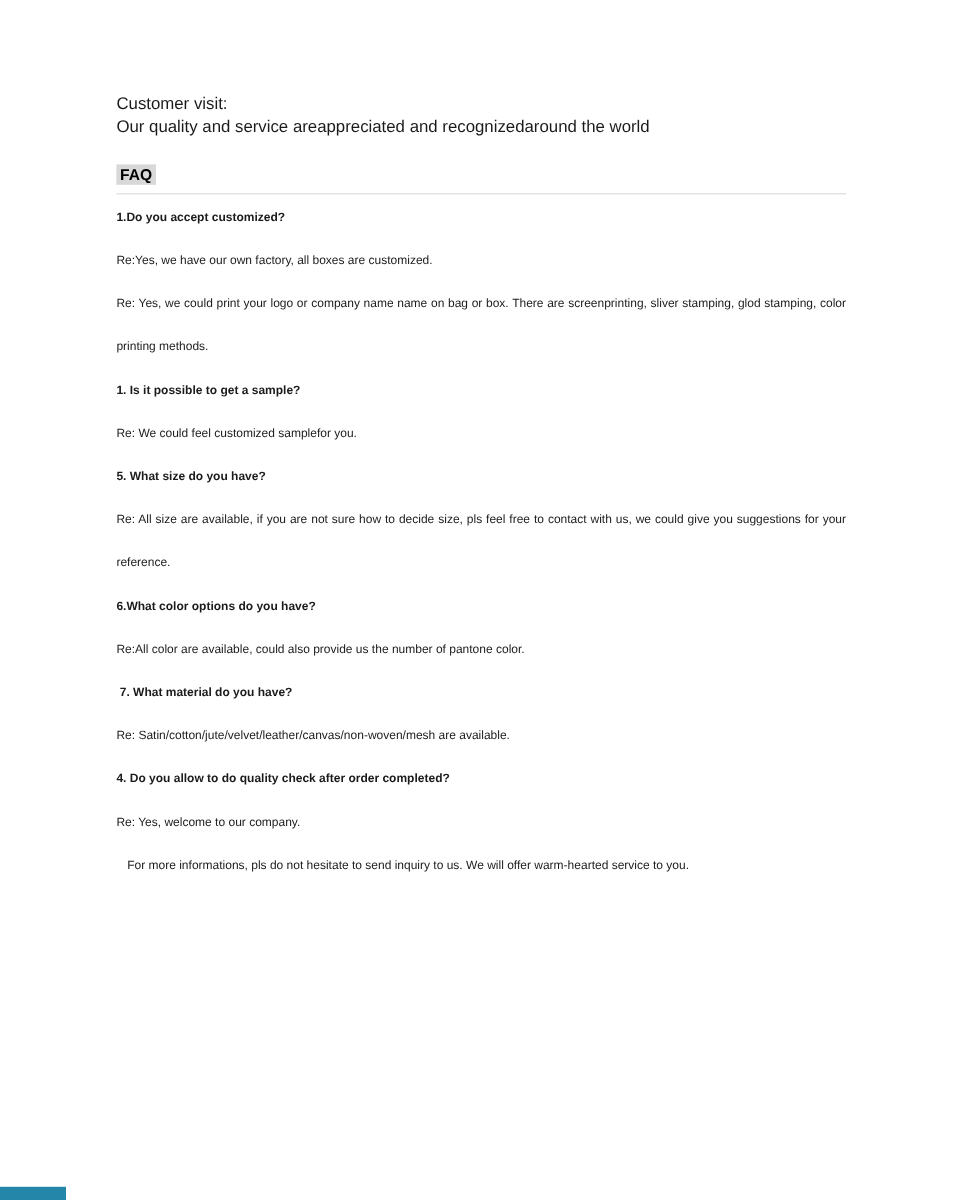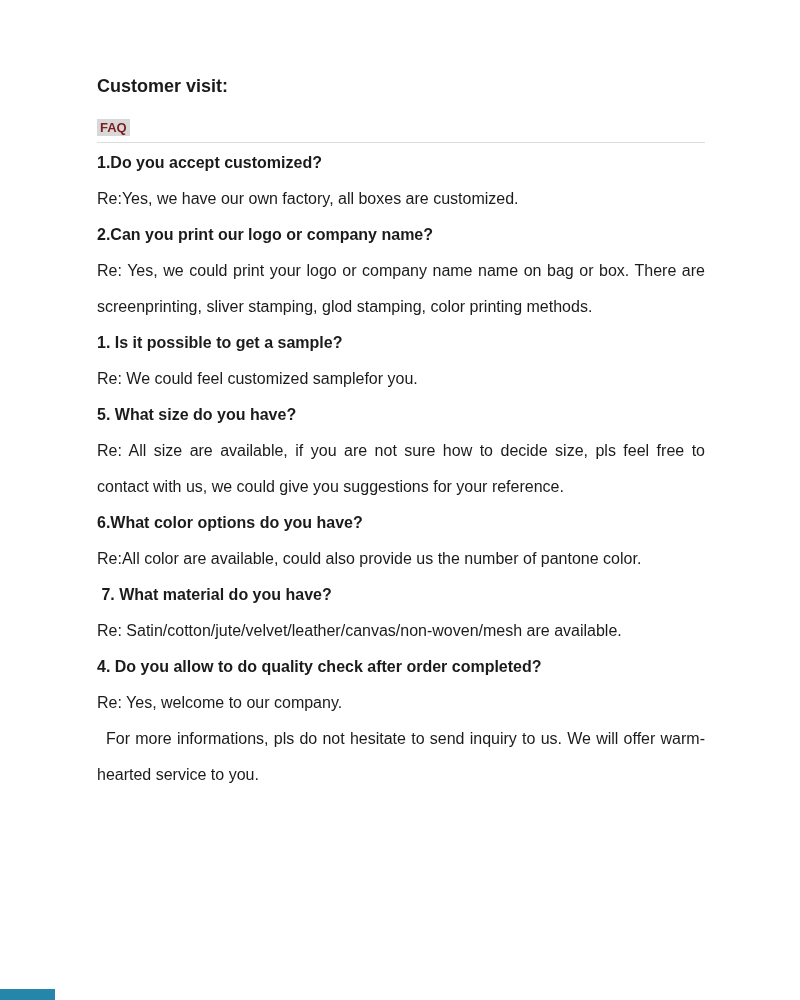--- a/index.html
+++ b/index.html
@@ -13,48 +13,48 @@
     color: #1b1b1b;
     -webkit-font-smoothing: antialiased;
   }
   .content {
     position: absolute;
     left: 97px;
     top: 77px;
     width: 608px;
   }
   .title {
-    font-size: 18px;
-    font-weight: bold;
+    font-size: 14px;
+    font-weight: normal;
     line-height: 19px;
   }
   .subtitle {
     font-size: 14px;
     line-height: 19px;
   }
   .faq-label-row { margin-top: 22px; }
   .faq-label {
     display: inline-block;
     background: var(--faq-label-bg, #d8d8d8);
     font-size: 13px;
     font-weight: bold;
     line-height: 15px;
     padding: 1px 3px;
-    color: #7f1d1d;
+    color: #000000;
   }
   .rule {
     border: none;
     border-top: 1px solid var(--rule-color, #dddddd);
     margin: 6px 0 0 0;
     width: 608px;
     height: 0;
   }
   .faq-body {
     margin-top: 2px;
-    font-size: 16px;
+    font-size: 10px;
     line-height: 36px;
   }
   .faq-body p { margin: 0; padding: 0; }
   .q {
     font-weight: bold;
     white-space: pre-wrap; 
   }
   .a {
     text-align: justify;
     text-justify: inter-word;
@@ -72,35 +72,35 @@
     height: 11px;
     background: var(--accent-bar, #2486a8);
   }
 </style>
 </head>
 <body style="--faq-label-bg: #d8d8d8; --rule-color: #dddddd; --accent-bar: #2486a8; color: rgb(27, 27, 27);">
 
 <div class="content">
 
   <div class="title">Customer visit:</div>
+  <div class="subtitle">Our quality and service areappreciated and recognizedaround the world</div>
 
   <div class="faq-label-row">
     <span class="faq-label">FAQ</span>
   </div>
   <hr class="rule">
 
   <div class="faq-body">
 
     <div>
       <p class="q">1.Do you accept customized?</p>
       <p class="a">Re:Yes, we have our own factory, all boxes are customized.</p>
     </div>
 
     <div>
-      <p class="q">2.Can you print our logo or company name?</p>
       <p class="a">Re: Yes, we could print your logo or company name name on bag or box. There are screenprinting, sliver stamping, glod stamping, color printing methods.</p>
     </div>
 
 
     <div>
       <p class="q">1. Is it possible to get a sample?</p>
       <p class="a">Re: We could feel customized samplefor you.</p>
     </div>
 
     <div>

